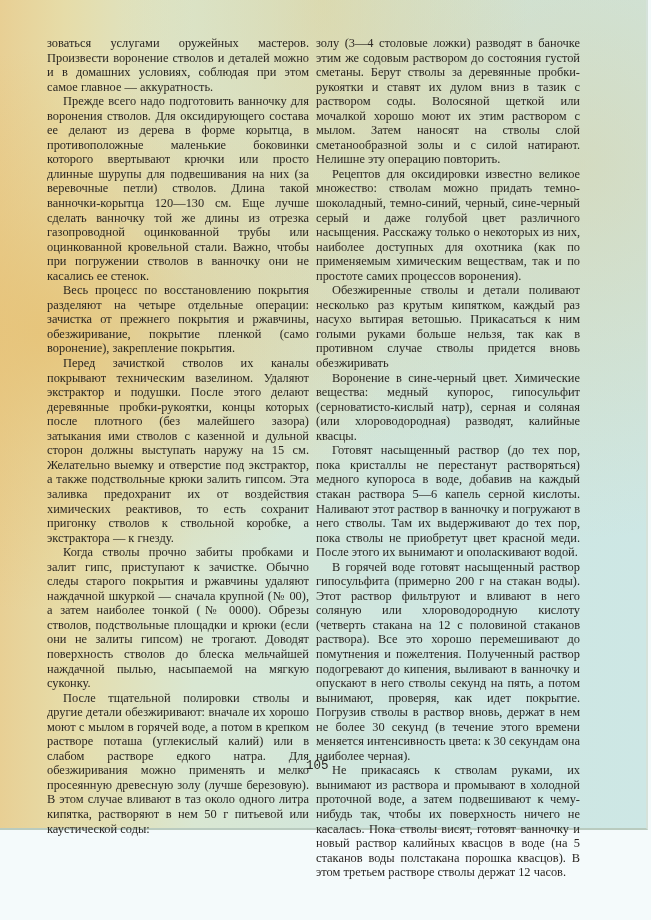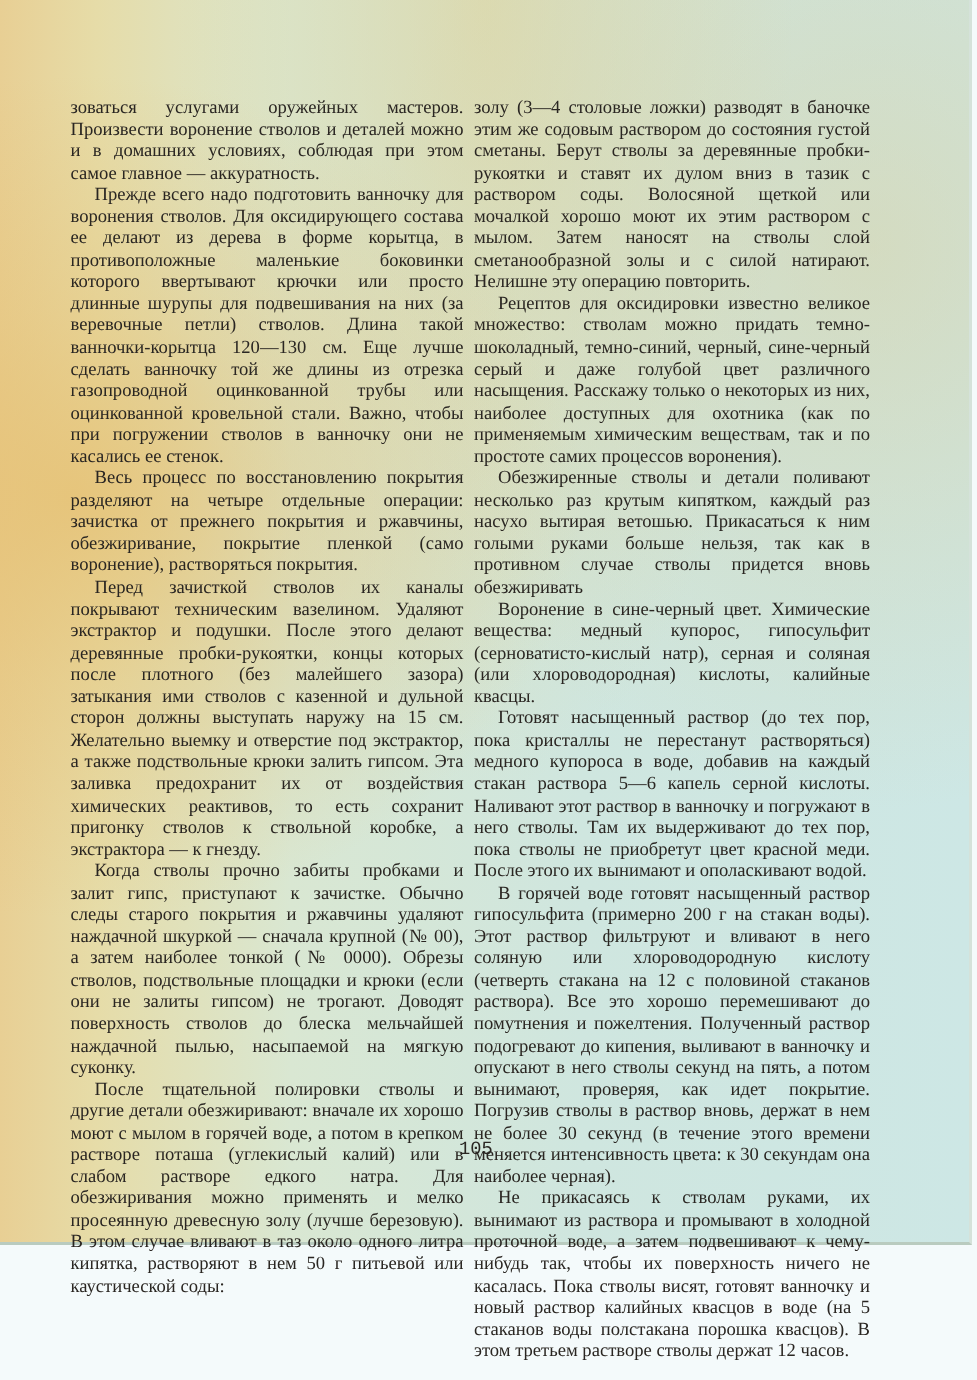--- a/index.html
+++ b/index.html
@@ -25,42 +25,42 @@
       font-family: "Liberation Serif", "DejaVu Serif", serif;
       font-size: 12.4px;
       line-height: 14.55px;
       color: #2a2622;
       text-align: justify;
       hyphens: manual;
     }
     .col-left { left: 47px; width: 262px; }
     .col-right { left: 316px; width: 264px; }
     .column p { margin: 0; text-indent: 16px; }
-    .column p.cont { text-indent: 0; margin-top: 28px; }
+    .column p.cont { text-indent: 0; }
     .page-number {
       position: absolute; left: 306px; top: 759px;
       font-family: Liberation Mono, monospace;
       font-size: 12.5px; color: #2a2622;
     }
   </style>
 </head>
 <body>
 
 <div class="page">
   <div class="column col-left">
     <p class="cont">зоваться услугами оружейных мастеров. Произвести воронение стволов и деталей можно и в домашних условиях, соблюдая при этом самое главное — аккуратность.</p>
     <p>Прежде всего надо подготовить ванночку для воронения стволов. Для оксидирующего состава ее делают из дерева в форме корытца, в противоположные маленькие боковинки которого ввертывают крючки или просто длинные шурупы для подвешивания на них (за веревочные петли) стволов. Длина такой ванночки-корытца 120—130 см. Еще лучше сделать ванночку той же длины из отрезка газопроводной оцинкованной трубы или оцинкованной кровельной стали. Важно, чтобы при погружении стволов в ванночку они не касались ее стенок.</p>
-    <p>Весь процесс по восстановлению покрытия разделяют на четыре отдельные операции: зачистка от прежнего покрытия и ржавчины, обезжиривание, покрытие пленкой (само воронение), растворяться покрытия.</p>
+    <p>Весь процесс по восстановлению покрытия разделяют на четыре отдельные операции: зачистка от прежнего покрытия и ржавчины, обезжиривание, покрытие пленкой (само воронение), закрепление покрытия.</p>
     <p>Перед зачисткой стволов их каналы покрывают техническим вазелином. Удаляют экстрактор и подушки. После этого делают деревянные пробки-рукоятки, концы которых после плотного (без малейшего зазора) затыкания ими стволов с казенной и дульной сторон должны выступать наружу на 15 см. Желательно выемку и отверстие под экстрактор, а также подствольные крюки залить гипсом. Эта заливка предохранит их от воздействия химических реактивов, то есть сохранит пригонку стволов к ствольной коробке, а экстрактора — к гнезду.</p>
     <p>Когда стволы прочно забиты пробками и залит гипс, приступают к зачистке. Обычно следы старого покрытия и ржавчины удаляют наждачной шкуркой — сначала крупной (№ 00), а затем наиболее тонкой (№ 0000). Обрезы стволов, подствольные площадки и крюки (если они не залиты гипсом) не трогают. Доводят поверхность стволов до блеска мельчайшей наждачной пылью, насыпаемой на мягкую суконку.</p>
     <p>После тщательной полировки стволы и другие детали обезжиривают: вначале их хорошо моют с мылом в горячей воде, а потом в крепком растворе поташа (углекислый калий) или в слабом растворе едкого натра. Для обезжиривания можно применять и мелко просеянную древесную золу (лучше березовую). В этом случае вливают в таз около одного литра кипятка, растворяют в нем 50 г питьевой или каустической соды:</p>
   </div>
   <div class="column col-right">
     <p class="cont">золу (3—4 столовые ложки) разводят в баночке этим же содовым раствором до состояния густой сметаны. Берут стволы за деревянные пробки-рукоятки и ставят их дулом вниз в тазик с раствором соды. Волосяной щеткой или мочалкой хорошо моют их этим раствором с мылом. Затем наносят на стволы слой сметанообразной золы и с силой натирают. Нелишне эту операцию повторить.</p>
     <p>Рецептов для оксидировки известно великое множество: стволам можно придать темно-шоколадный, темно-синий, черный, сине-черный серый и даже голубой цвет различного насыщения. Расскажу только о некоторых из них, наиболее доступных для охотника (как по применяемым химическим веществам, так и по простоте самих процессов воронения).</p>
     <p>Обезжиренные стволы и детали поливают несколько раз крутым кипятком, каждый раз насухо вытирая ветошью. Прикасаться к ним голыми руками больше нельзя, так как в противном случае стволы придется вновь обезжиривать</p>
-    <p>Воронение в сине-черный цвет. Химические вещества: медный купорос, гипосульфит (серноватисто-кислый натр), серная и соляная (или хлороводородная) кислоты, калийные квасцы.</p>
+    <p>Воронение в сине-черный цвет. Химические вещества: медный купорос, гипосульфит (серноватисто-кислый натр), серная и соляная (или хлороводородная) разводят, калийные квасцы.</p>
     <p>Готовят насыщенный раствор (до тех пор, пока кристаллы не перестанут растворяться) медного купороса в воде, добавив на каждый стакан раствора 5—6 капель серной кислоты. Наливают этот раствор в ванночку и погружают в него стволы. Там их выдерживают до тех пор, пока стволы не приобретут цвет красной меди. После этого их вынимают и ополаскивают водой.</p>
     <p>В горячей воде готовят насыщенный раствор гипосульфита (примерно 200 г на стакан воды). Этот раствор фильтруют и вливают в него соляную или хлороводородную кислоту (четверть стакана на 12 с половиной стаканов раствора). Все это хорошо перемешивают до помутнения и пожелтения. Полученный раствор подогревают до кипения, выливают в ванночку и опускают в него стволы секунд на пять, а потом вынимают, проверяя, как идет покрытие. Погрузив стволы в раствор вновь, держат в нем не более 30 секунд (в течение этого времени меняется интенсивность цвета: к 30 секундам она наиболее черная).</p>
     <p>Не прикасаясь к стволам руками, их вынимают из раствора и промывают в холодной проточной воде, а затем подвешивают к чему-нибудь так, чтобы их поверхность ничего не касалась. Пока стволы висят, готовят ванночку и новый раствор калийных квасцов в воде (на 5 стаканов воды полстакана порошка квасцов). В этом третьем растворе стволы держат 12 часов.</p>
   </div>
   <div class="page-number">105</div>
 </div>
 
 </body></html>

